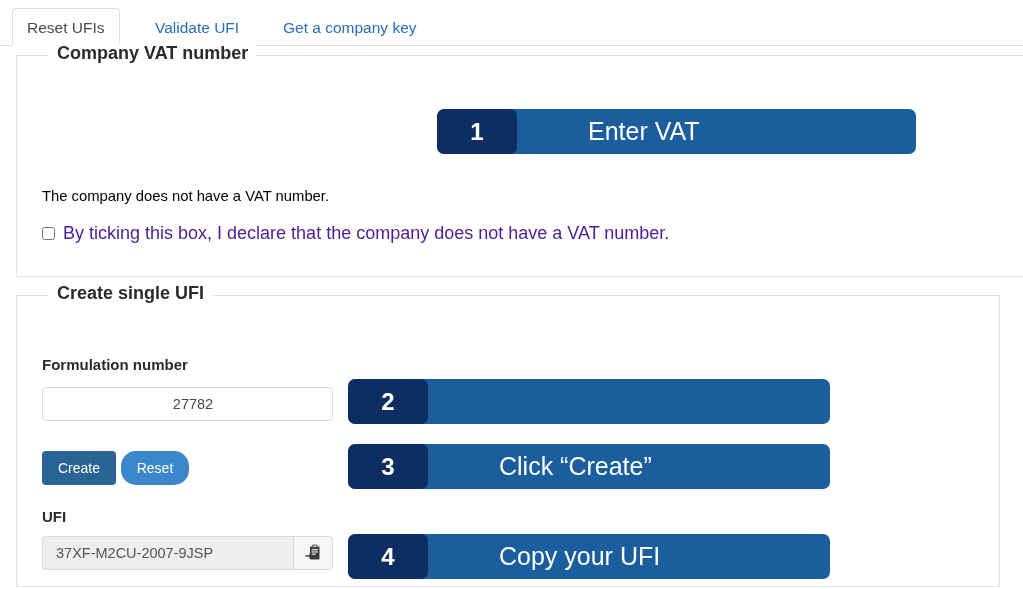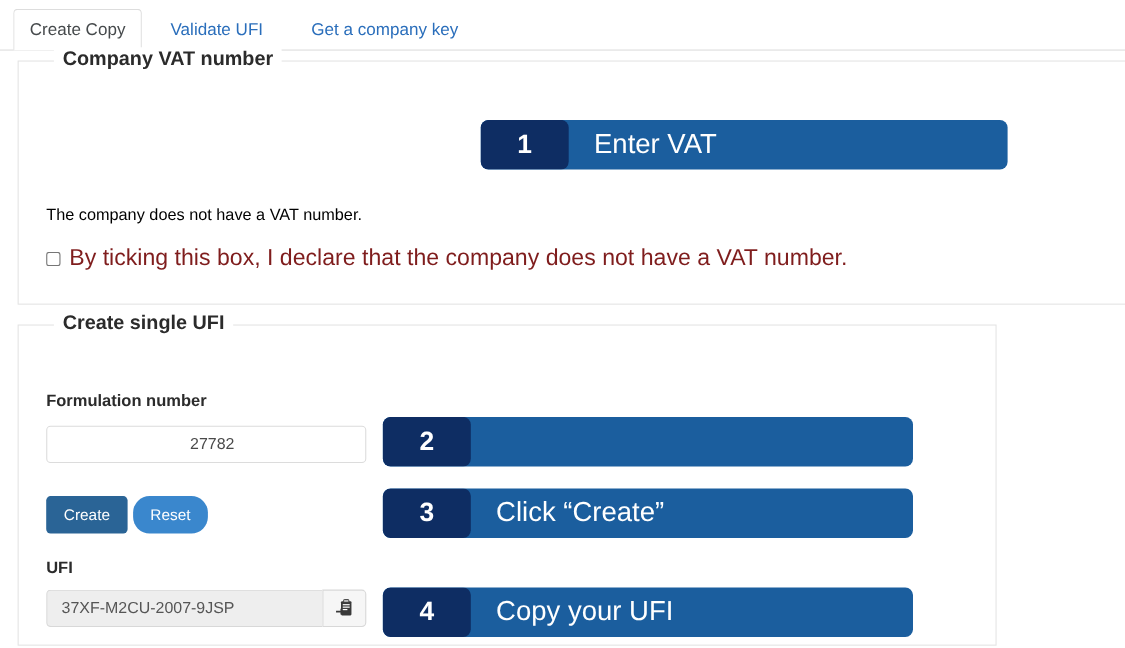--- a/index.html
+++ b/index.html
@@ -60,21 +60,21 @@
   }
   #panel-vat {
     left: 16px;
     top: 55px;
     width: 1020px;
     height: 222px;
   }
   #panel-single {
     left: 16px;
     top: 295px;
-    width: 890px;
+    width: 984px;
     height: 292px;
   }
   .legend {
     position: absolute;
     top: -13px;
     left: 32px;
     background: #ffffff;
     padding: 0 8px;
     font-size: 18px;
     font-weight: bold;
@@ -137,22 +137,22 @@
     top: 167px;
     display: flex;
     align-items: center;
   }
   .checkbox-row input[type=checkbox] {
     width: 13px;
     height: 13px;
     margin: 0 8px 0 0;
   }
   .checkbox-label {
-    font-size: 21px;
-    color: #7f1d1d;
+    font-size: 18px;
+    color: #4c1d95;
   }
 
   .field-label {
     position: absolute;
     font-size: 15px;
     font-weight: bold;
     color: #2b2b2b;
   }
   #label-formulation { left: 25px; top: 60px; }
   #label-ufi { left: 25px; top: 212px; }
@@ -260,32 +260,33 @@
     display: flex;
     align-items: center;
     justify-content: center;
     flex: none;
   }
   .banner-text {
     color: #ffffff;
     font-size: 25px;
     padding-left: 23px;
     white-space: nowrap;
+    margin-left: 48px;
   }
   #banner-1 { left: 437px; top: 109px; width: 479px; }
   #banner-2 { left: 348px; top: 379px; width: 482px; }
   #banner-3 { left: 348px; top: 444px; width: 482px; }
   #banner-4 { left: 348px; top: 534px; width: 482px; }
 </style>
 </head>
 <body>
 
 <div class="tabbar">
   <div class="tab active">
-    <span>Create Copy</span>
+    <span>Reset UFIs</span>
   </div>
   <div class="tab inactive tab-validate">
     <span>Validate UFI</span>
   </div>
   <div class="tab inactive tab-companykey">
     <span>Get a company key</span>
   </div>
 </div>
 
 <div class="panel" id="panel-vat">

